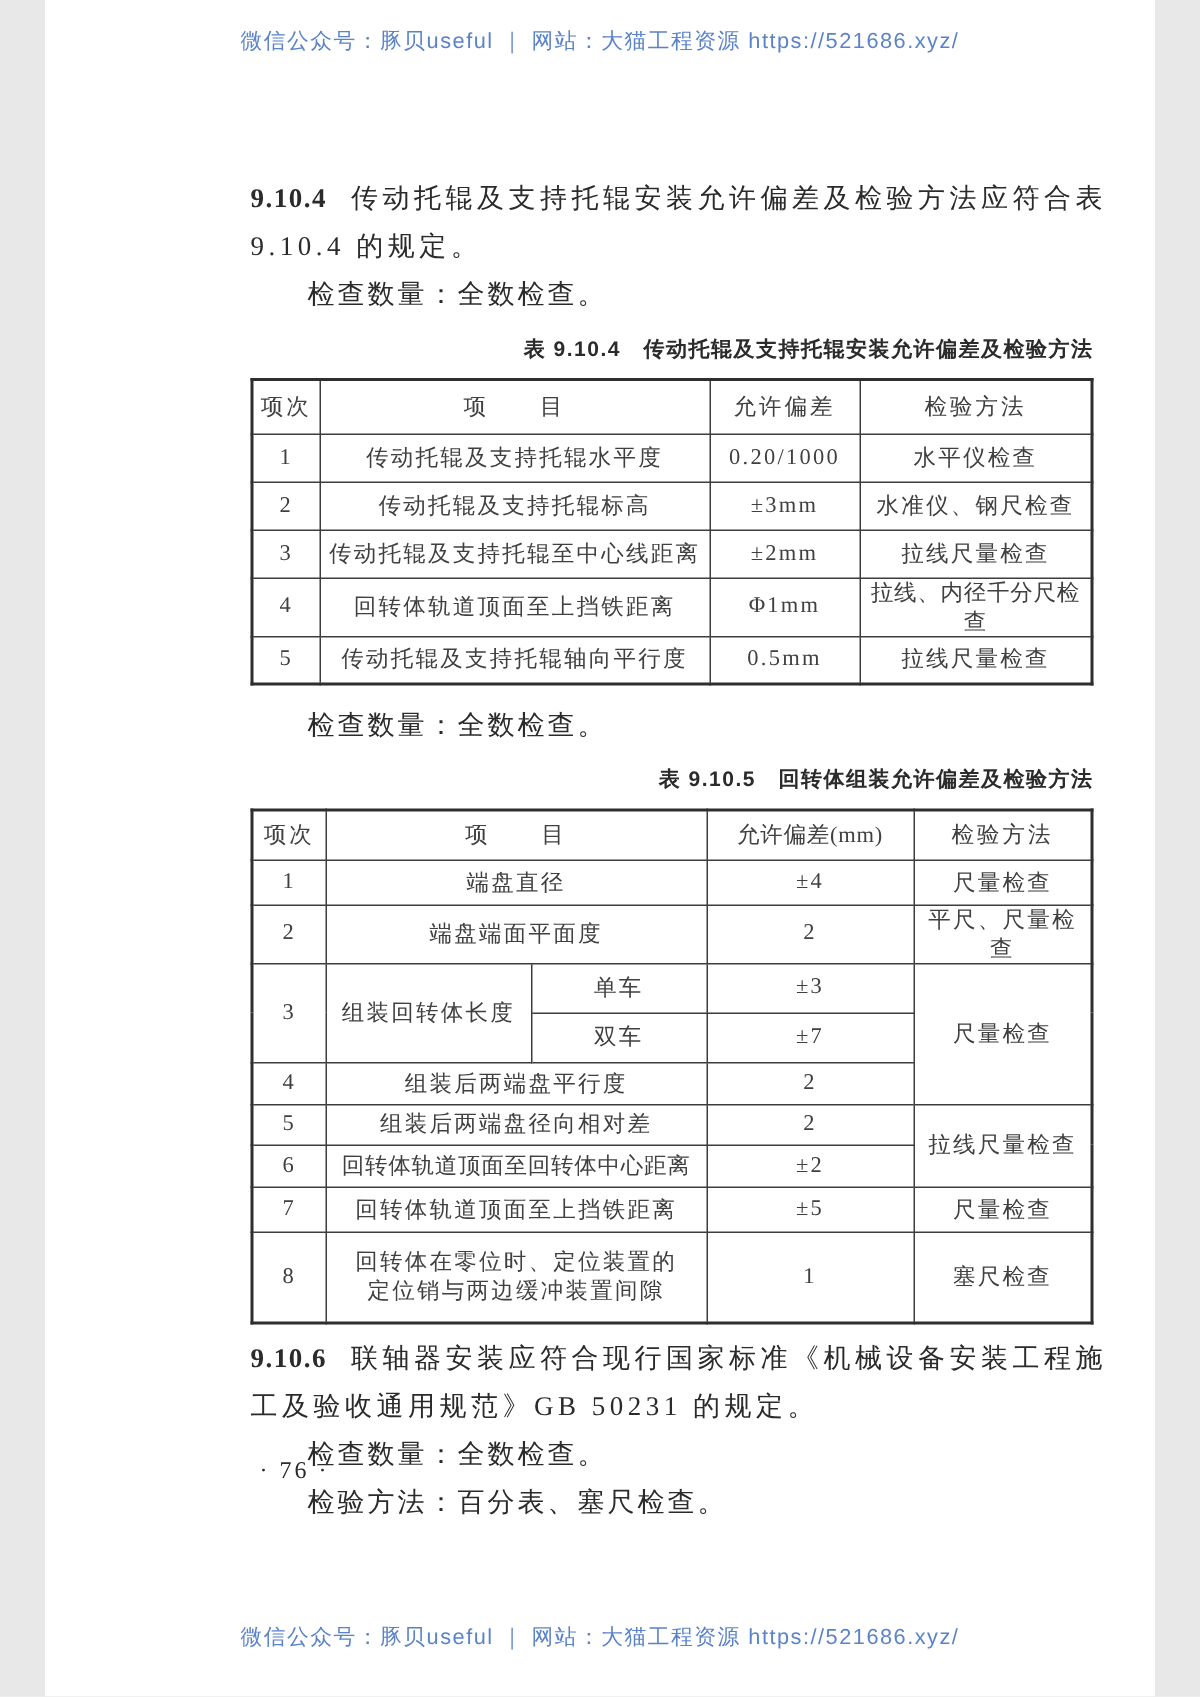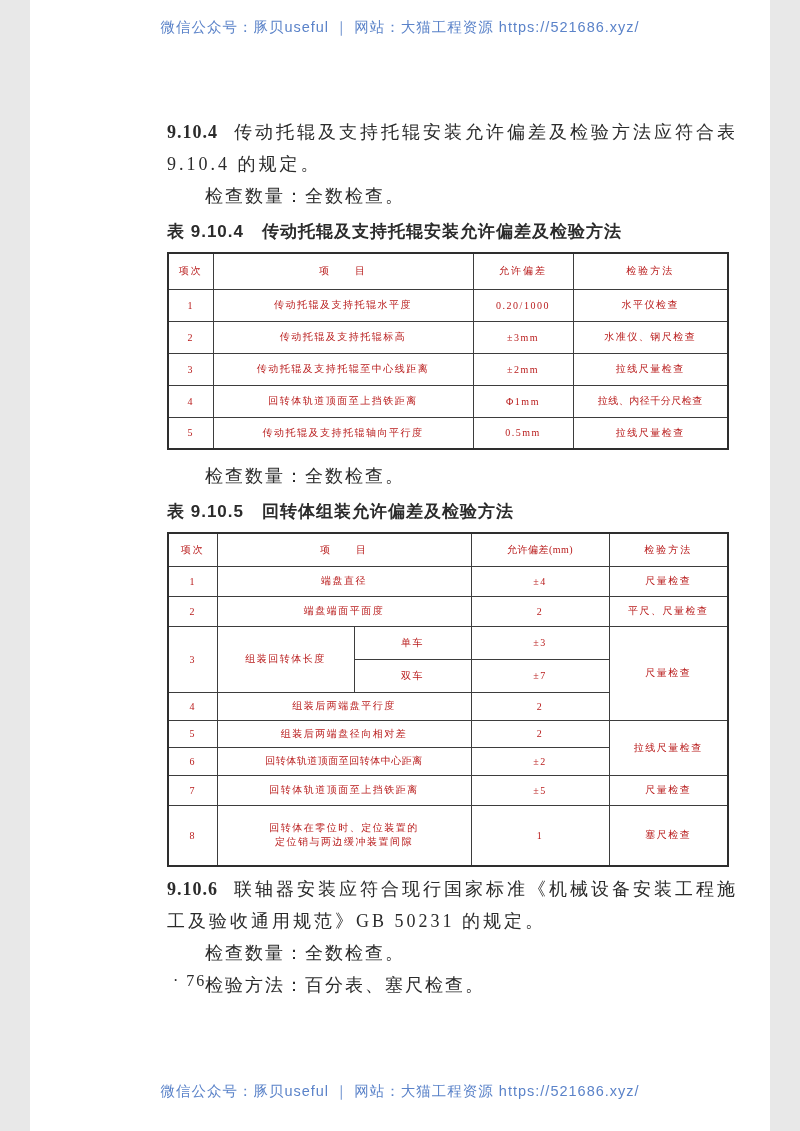--- a/index.html
+++ b/index.html
@@ -26,32 +26,32 @@
 
   .cl-line {
     font-size:18px; line-height:32px;
     letter-spacing:3px;
     white-space:nowrap;
   }
   .cl-line .num { font-weight:bold; letter-spacing:1px; margin-right:16px; }
   .cl-line.indent { padding-left:38px; letter-spacing:2px; }
 
   .tcaption {
-    text-align:left;
+    text-align:right;
     font-family:"Liberation Sans","DejaVu Sans",sans-serif;
-    font-weight:bold; font-size:17px; letter-spacing:1px;
+    font-weight:bold; font-size:14px; letter-spacing:1px;
     margin-top:8px; margin-bottom:8px; line-height:24px;
   }
 
   table.spec {
     border-collapse:collapse;
     width:560px;
     table-layout:fixed;
-    font-size:10px;
-    color:#b91c1c;
+    font-size:15px;
+    color:#404040;
   }
   table.spec td {
     border:1px solid #3d3d3d;
     text-align:center; vertical-align:middle;
     letter-spacing:1.5px;
     padding:0 2px;
     overflow:hidden;
   }
   table.spec { border:2px solid #2e2e2e; }
   table.spec tr.h td { letter-spacing:2px; }

